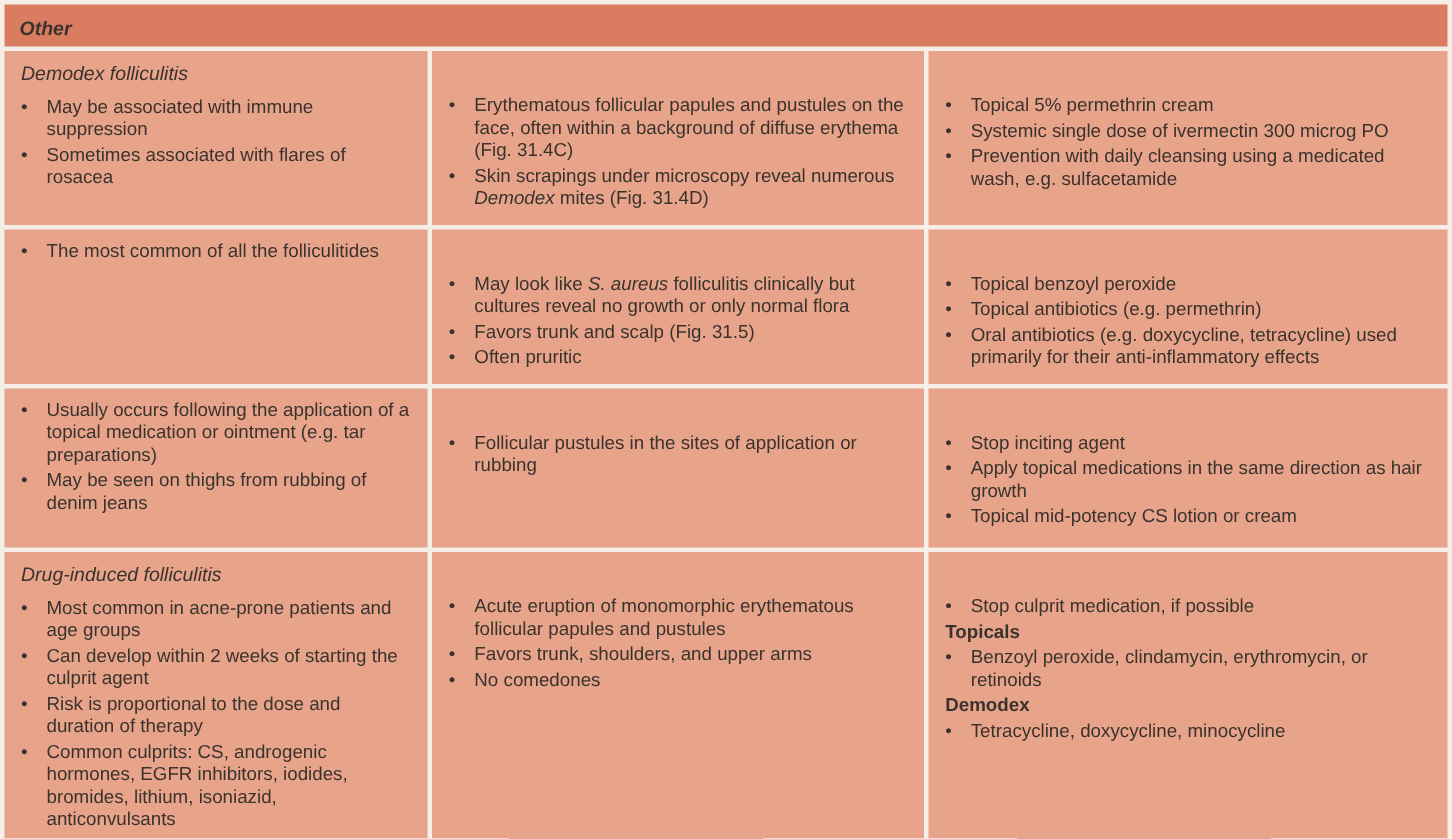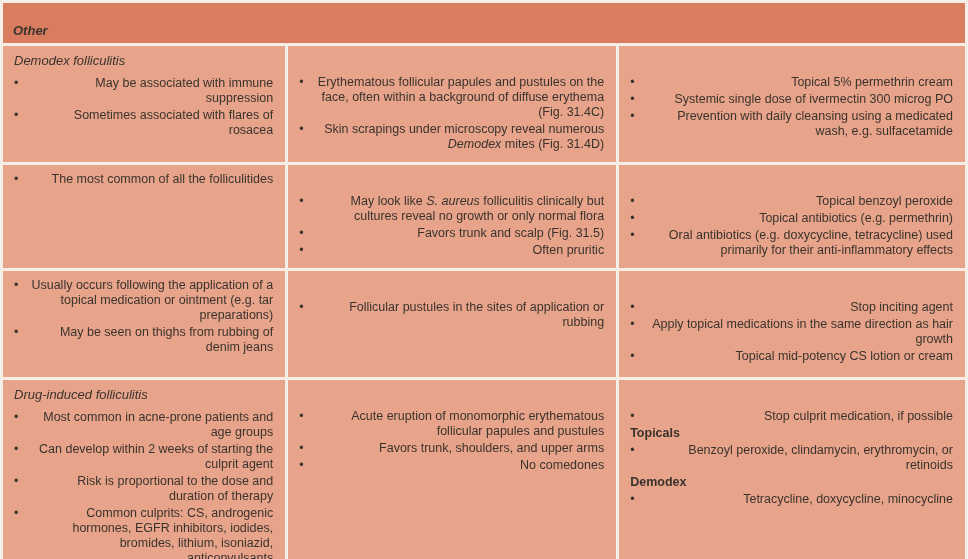--- a/index.html
+++ b/index.html
@@ -17,21 +17,21 @@
     display:flex;
     flex-direction:column;
     overflow:hidden;
     background:#f5efe8;
   }
   .section-header{
     background:#da7c60;
     font-weight:bold;
     font-size:13px;
     line-height:16px;
-    padding:20px 10px 3px 10px;
+    padding:8px 10px 3px 10px;
     margin-bottom:3px;
     min-height:17px;
     flex:0 0 auto;
   }
   .section-header.italic{ font-style:italic; }
   .row{
     display:grid;
     grid-template-columns:284fr 330fr 348fr;
     column-gap:3px;
     margin-bottom:3px;
@@ -55,21 +55,21 @@
   .bullet{
     display:flex;
     margin:0 0 2px 0;
   }
   .bullet .dot{
     flex:0 0 9px;
     width:9px;
     margin-right:8px;
     text-align:left;
   }
-  .bullet .txt{ flex:1 1 auto;text-align:right; }
+  .bullet .txt{ flex:1 1 auto; }
   .subheader{
     font-weight:bold;
     margin:1px 0 2px 0;
   }
 </style>
 </head>
 <body>
 
 <div class="wrap" id="table-root">
 

